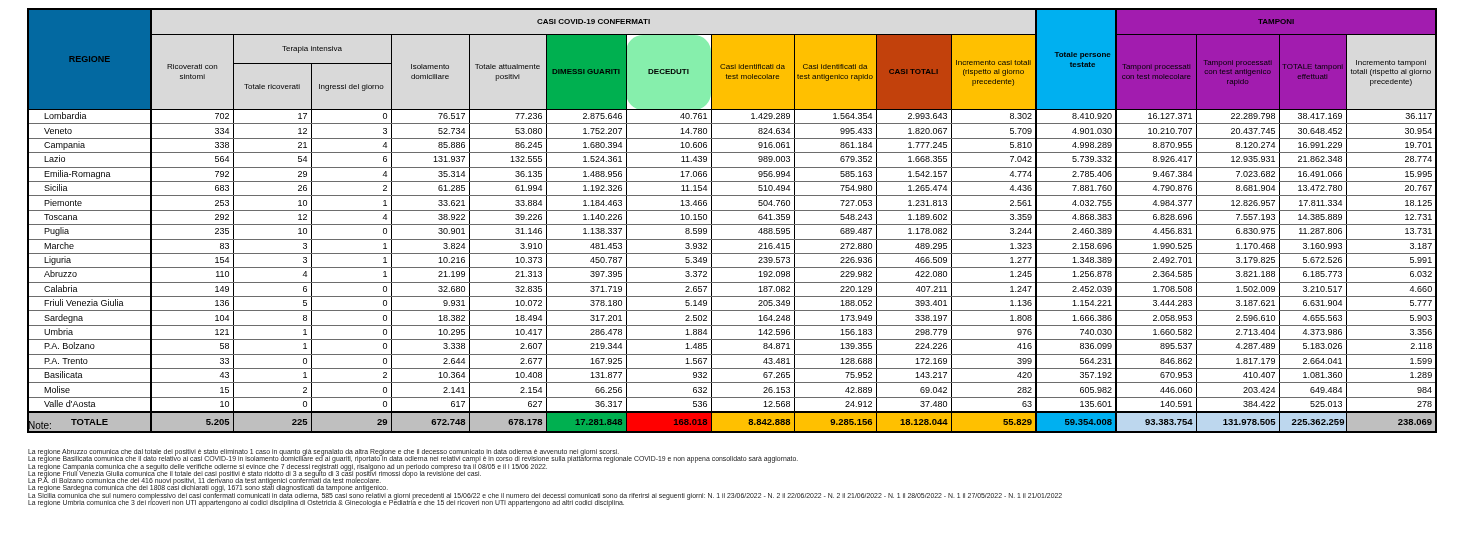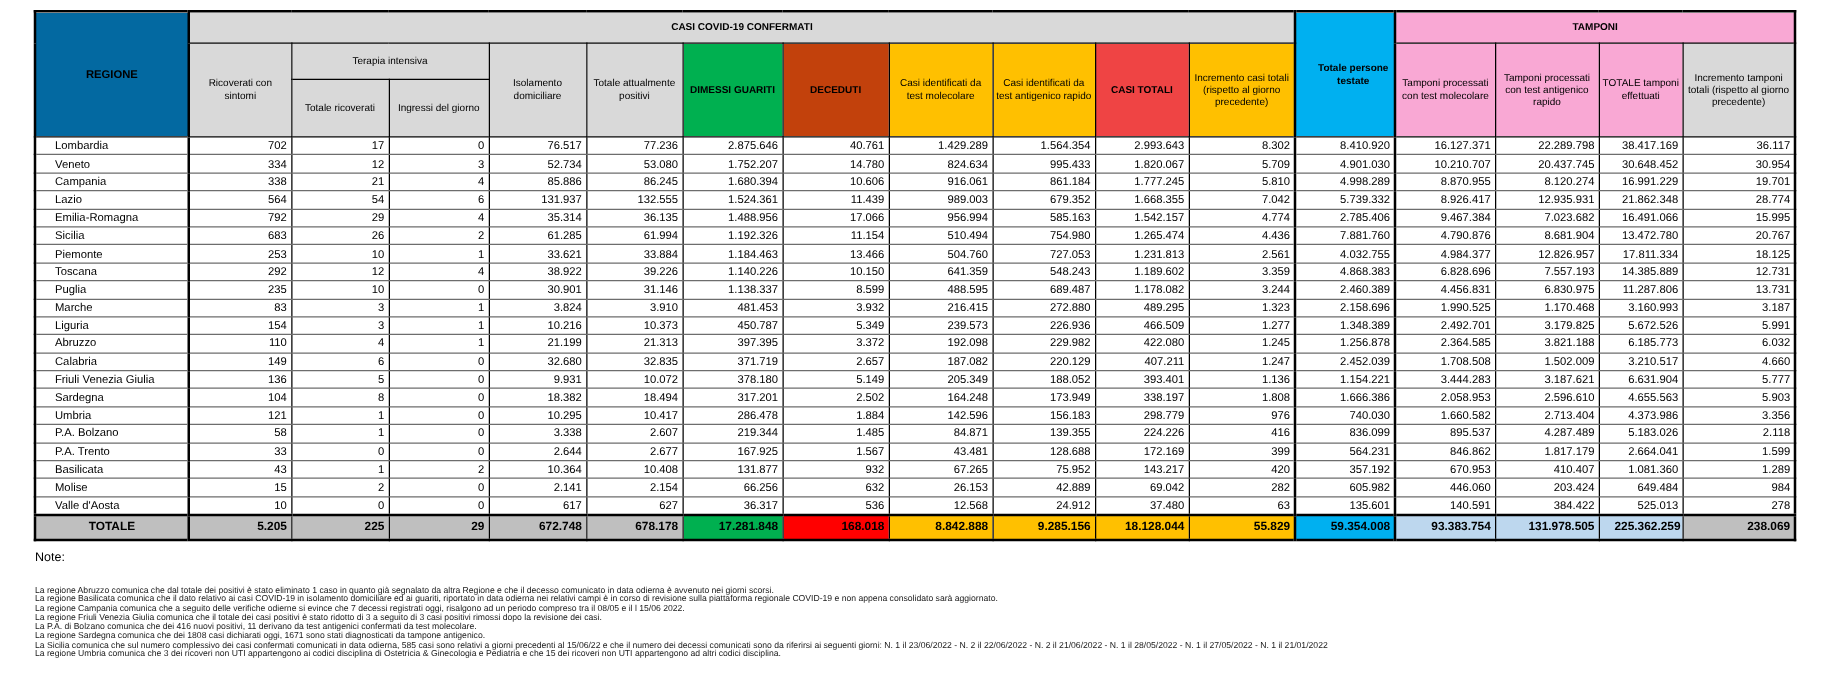--- a/index.html
+++ b/index.html
@@ -21,44 +21,44 @@
   thead th{
     font-size:8px;font-weight:normal;text-align:center;vertical-align:middle;
     padding:1px 2px;line-height:1.2;background:#d9d9d9;
   }
   thead tr.hr1 th{height:22px;}
   thead tr.hr2 th{height:26px;}
   thead tr.hr3 th{height:43px;}
   th.bold{font-weight:bold;}
   th.hgray{background:#0369a1;font-weight:bold;font-size:9px;}
   th.green{background:#00b050;font-weight:bold;}
-  th.red{background:#c2410c;font-weight:bold;}
+  th.red{background:#86efac;font-weight:bold;border-radius:17px;}
   th.yellow{background:#ffc000;}
-  th.yellowB{background:#ef4444;font-weight:bold;}
+  th.yellowB{background:#c2410c;font-weight:bold;}
   th.cyan{background:#00b0f0;padding-left:15px;}
-  th.lblue{background:#f9a8d4;}
+  th.lblue{background:#a21caf;}
   tbody td{
     font-size:9px;padding:0 3px;line-height:1;
     border-color:#6d6d6d #000;
     background:#ffffff;
   }
   tbody tr.region{height:14.4px;}
   td.region-name{text-align:left;padding-left:15px;}
   td.num{text-align:right;}
   .bl2{border-left:2px solid #000 !important;}
   tbody tr.total{height:20px;font-weight:bold;}
   tbody tr.total td{border-top:2px solid #000;font-size:9.5px;}
   .bg-gray{background:#bfbfbf !important;}
   .bg-green{background:#00b050 !important;}
   .bg-red{background:#ff0000 !important;}
   .bg-yellow{background:#ffc000 !important;}
   .bg-cyan{background:#00b0f0 !important;}
   .bg-lblue{background:#bdd7ee !important;padding-left:12px;}
   td.total-label{text-align:center;}
-  .notes{position:absolute;left:28px;top:441px;width:1420px;}
+  .notes{position:absolute;left:28px;top:420px;width:1420px;}
   .notes-title{font-size:10px;margin-bottom:17px;}
   .note-line{font-size:6.9px;line-height:7.3px;color:#1a1a1a;}
 </style>
 </head>
 <body>
 
 <div class="sheet">
 
   <table class="covid">
     <colgroup>

